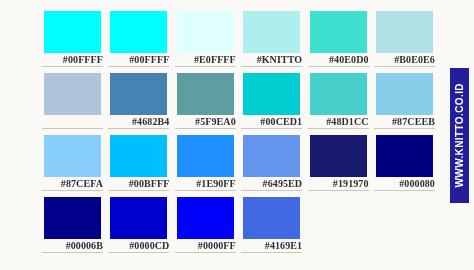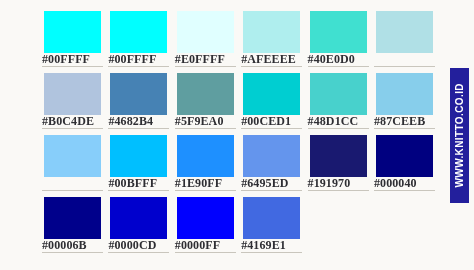--- a/index.html
+++ b/index.html
@@ -44,23 +44,23 @@
     width: 57px;
     height: 42px;
     display: block;
   }
 
   .swatch-label {
     position: absolute;
     left: -2px;
     top: 43px;
     width: 61px;
-    text-align: left;
+    text-align: right;
     font-family: "Liberation Serif", "DejaVu Serif", serif;
-    font-size: 12px;
+    font-size: 10px;
     font-weight: bold;
     color: #2e2e33;
     letter-spacing: 0.1px;
     line-height: 11px;
     white-space: nowrap;
   }
 
   .swatch-rule {
     position: absolute;
     left: -2px;
@@ -109,35 +109,35 @@
         <div class="swatch-label">#00FFFF</div>
         <div class="swatch-rule"></div>
       </div>
       <div class="swatch-cell">
         <div class="swatch-chip" style="background-color: rgb(224, 255, 255);"></div>
         <div class="swatch-label">#E0FFFF</div>
         <div class="swatch-rule"></div>
       </div>
       <div class="swatch-cell">
         <div class="swatch-chip" style="background-color: rgb(175, 238, 238);"></div>
-        <div class="swatch-label">#AFEEEE</div>
+        <div class="swatch-label">#KNITTO</div>
         <div class="swatch-rule"></div>
       </div>
       <div class="swatch-cell">
         <div class="swatch-chip" style="background-color: rgb(64, 224, 208);"></div>
         <div class="swatch-label">#40E0D0</div>
         <div class="swatch-rule"></div>
       </div>
       <div class="swatch-cell">
         <div class="swatch-chip" style="background-color: rgb(176, 224, 230);"></div>
+        <div class="swatch-label">#B0E0E6</div>
         <div class="swatch-rule"></div>
       </div>
       <div class="swatch-cell">
         <div class="swatch-chip" style="background-color: rgb(176, 196, 222);"></div>
-        <div class="swatch-label">#B0C4DE</div>
         <div class="swatch-rule"></div>
       </div>
       <div class="swatch-cell">
         <div class="swatch-chip" style="background-color: rgb(70, 130, 180);"></div>
         <div class="swatch-label">#4682B4</div>
         <div class="swatch-rule"></div>
       </div>
       <div class="swatch-cell">
         <div class="swatch-chip" style="background-color: rgb(95, 158, 160);"></div>
         <div class="swatch-label">#5F9EA0</div>
@@ -153,20 +153,21 @@
         <div class="swatch-label">#48D1CC</div>
         <div class="swatch-rule"></div>
       </div>
       <div class="swatch-cell">
         <div class="swatch-chip" style="background-color: rgb(135, 206, 235);"></div>
         <div class="swatch-label">#87CEEB</div>
         <div class="swatch-rule"></div>
       </div>
       <div class="swatch-cell">
         <div class="swatch-chip" style="background-color: rgb(135, 206, 250);"></div>
+        <div class="swatch-label">#87CEFA</div>
         <div class="swatch-rule"></div>
       </div>
       <div class="swatch-cell">
         <div class="swatch-chip" style="background-color: rgb(0, 191, 255);"></div>
         <div class="swatch-label">#00BFFF</div>
         <div class="swatch-rule"></div>
       </div>
       <div class="swatch-cell">
         <div class="swatch-chip" style="background-color: rgb(30, 144, 255);"></div>
         <div class="swatch-label">#1E90FF</div>
@@ -177,21 +178,21 @@
         <div class="swatch-label">#6495ED</div>
         <div class="swatch-rule"></div>
       </div>
       <div class="swatch-cell">
         <div class="swatch-chip" style="background-color: rgb(25, 25, 112);"></div>
         <div class="swatch-label">#191970</div>
         <div class="swatch-rule"></div>
       </div>
       <div class="swatch-cell">
         <div class="swatch-chip" style="background-color: rgb(0, 0, 128);"></div>
-        <div class="swatch-label">#000040</div>
+        <div class="swatch-label">#000080</div>
         <div class="swatch-rule"></div>
       </div>
       <div class="swatch-cell">
         <div class="swatch-chip" style="background-color: rgb(0, 0, 139);"></div>
         <div class="swatch-label">#00006B</div>
         <div class="swatch-rule"></div>
       </div>
       <div class="swatch-cell">
         <div class="swatch-chip" style="background-color: rgb(0, 0, 205);"></div>
         <div class="swatch-label">#0000CD</div>

